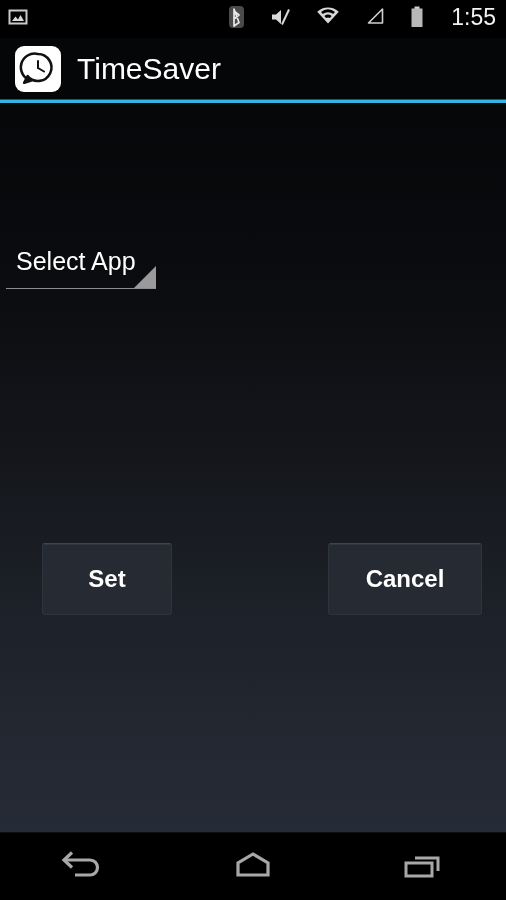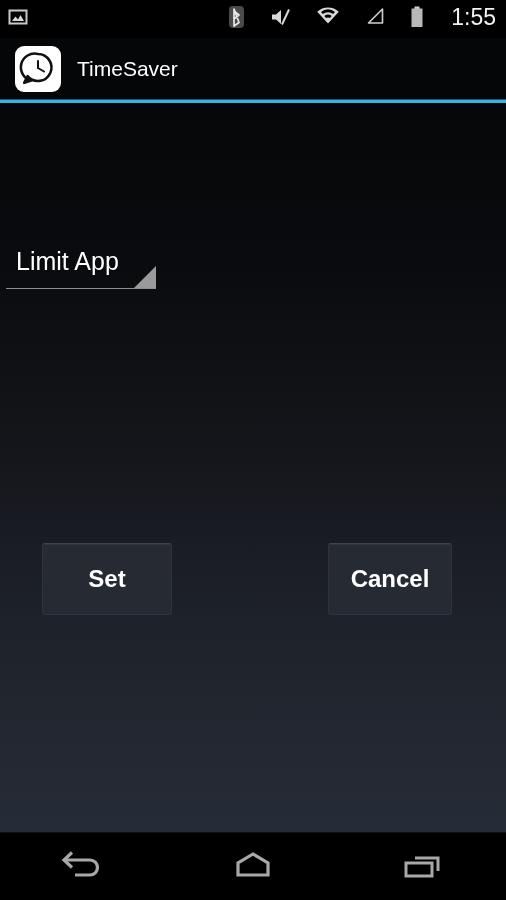--- a/index.html
+++ b/index.html
@@ -71,21 +71,21 @@
     height: 46px;
     border-radius: 9px;
     background: #ffffff;
     display: flex;
     align-items: center;
     justify-content: center;
     flex: 0 0 auto;
   }
   .app-title {
     color: #ffffff;
-    font-size: 21px;
+    font-size: 30px;
     margin-left: 16px;
     line-height: 1;
     font-weight: normal;
   }
   .accent-line {
     height: 4px;
     flex: 0 0 auto;
     background: #33b5e5;
     border-top: 1px solid #1b5a73;
     box-sizing: border-box;
@@ -152,21 +152,21 @@
     font-family: "Liberation Sans", sans-serif;
     display: flex;
     align-items: center;
     justify-content: center;
     padding: 0;
     box-sizing: border-box;
     box-shadow: inset 0 1px 0 rgba(255,255,255,0.06);
     font-weight: bold;
   }
   #btn-set    { left: 42px;  width: 130px; }
-  #btn-cancel { left: 328px; width: 124px; }
+  #btn-cancel { left: 328px; width: 154px; }
 
   
   .nav-bar {
     height: 68px;
     flex: 0 0 auto;
     background: #000000;
     border-top: 1px solid #101010;
     display: flex;
     align-items: center;
     justify-content: space-around;
@@ -238,21 +238,21 @@
         <line x1="20" y1="19" x2="26" y2="22.5" stroke="#111111" stroke-width="2" stroke-linecap="round"></line>
       </svg>
     </div>
     <div class="app-title">TimeSaver</div>
   </div>
   <div class="accent-line"></div>
 
   <div class="content">
 
     <div class="spinner" id="spinner-app">
-      <span class="label">Limit App</span>
+      <span class="label">Select App</span>
       <span class="caret"></span>
       <span class="underline"></span>
     </div>
 
 
     <div class="btn" id="btn-set">
       <span>Set</span>
     </div>
 
     <div class="btn" id="btn-cancel">

